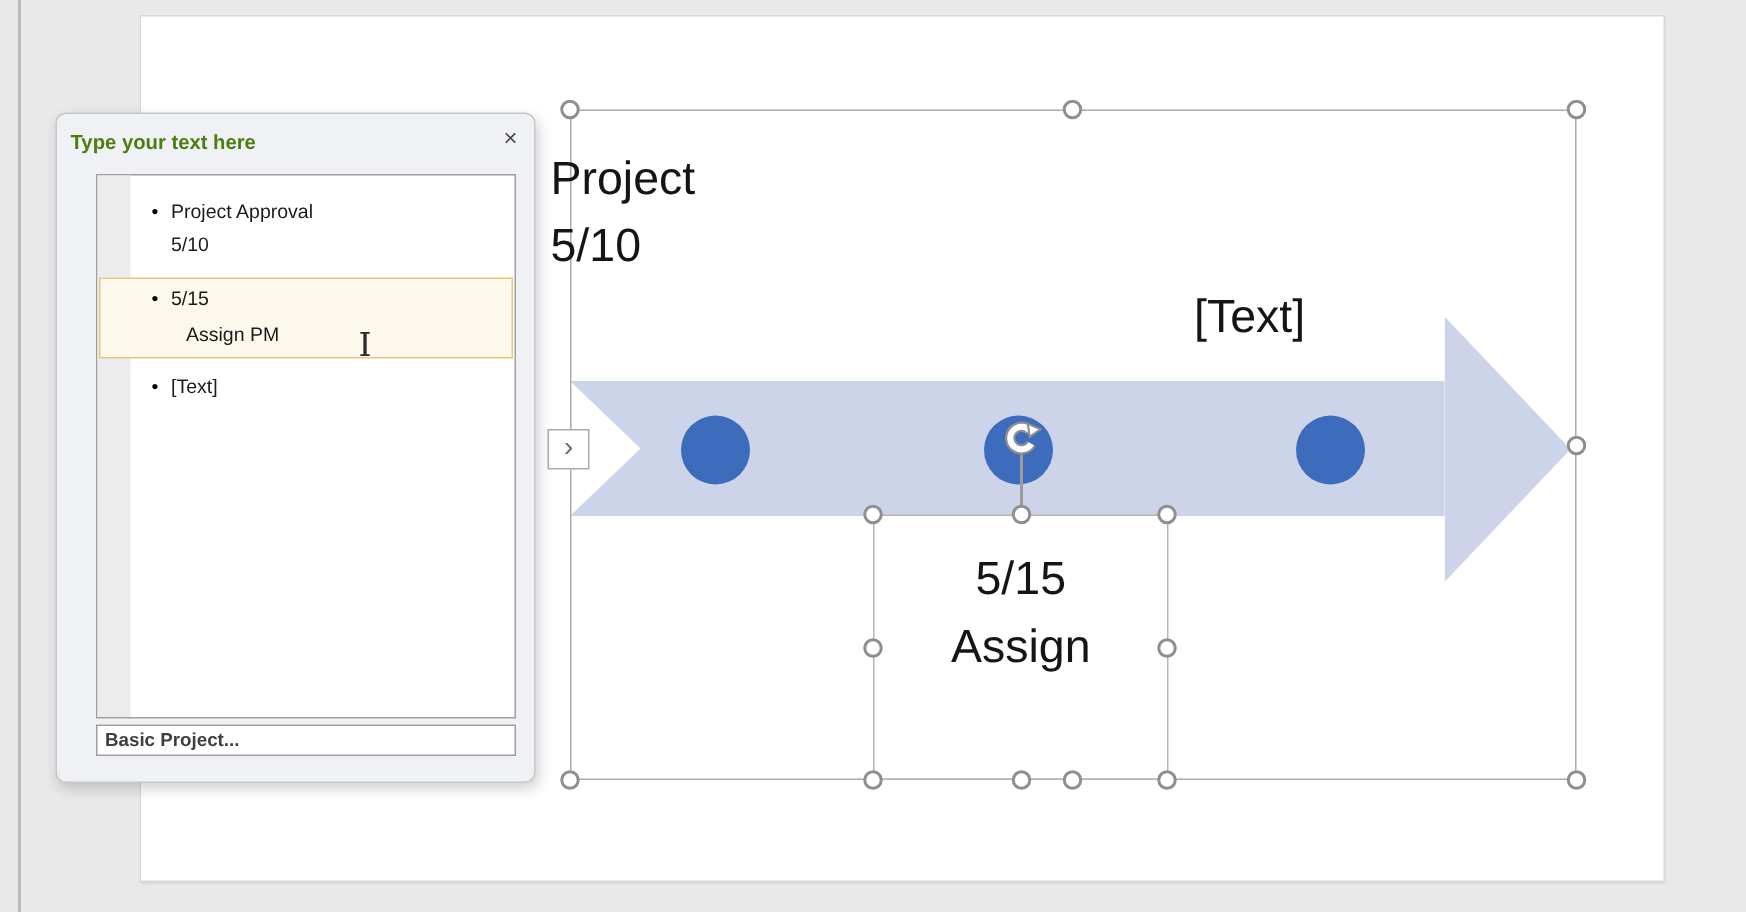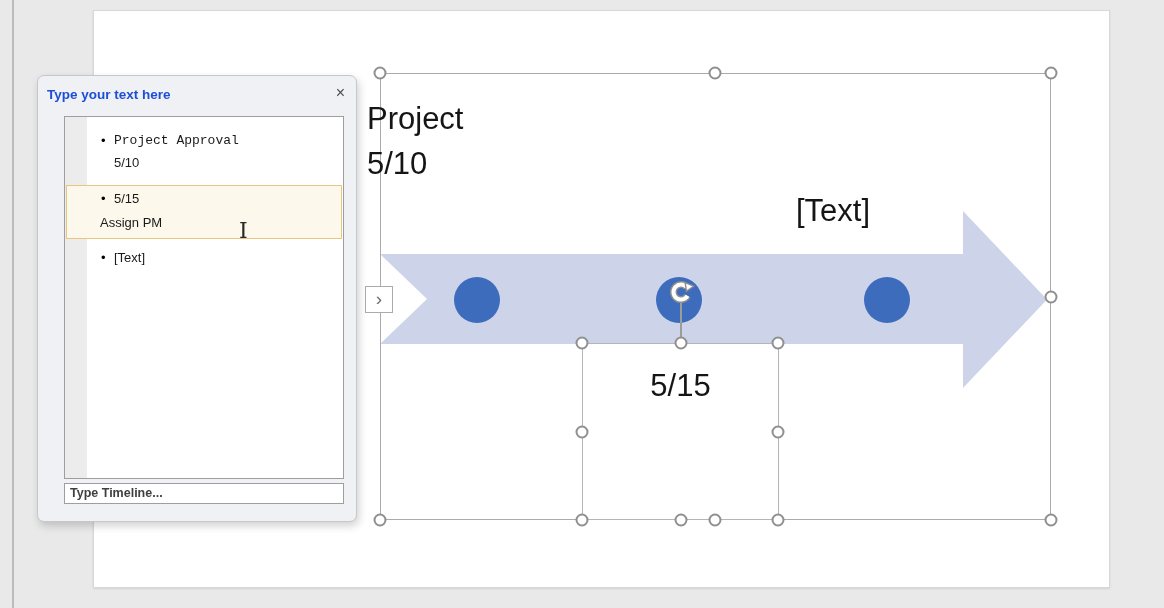--- a/index.html
+++ b/index.html
@@ -42,21 +42,21 @@
             background:#ffffff; border:2px solid #8f8f8f; transform:translate(-50%,-50%); }
 
   .expand-btn { position:absolute; left:365px; top:286px; width:28px; height:27px;
                 background:#ffffff; border:1px solid #ababab; color:#6e6e6e;
                 font-size:19px; line-height:24px; text-align:center; }
 
   
   .pane { position:absolute; left:37px; top:75px; width:320px; height:447px;
           background:#eff1f5; border:1px solid #c6c7ca; border-radius:7px;
           box-shadow:2px 4px 9px rgba(0,0,0,0.18); }
-  .pane-title { position:absolute; left:9px; top:11px; font-size:13.5px; font-weight:bold; color:#1d4ed8; }
+  .pane-title { position:absolute; left:9px; top:11px; font-size:13.5px; font-weight:bold; color:#4d7c0f; }
   .pane-close { position:absolute; right:11px; top:8px; font-size:16px; color:#4c4c4c; cursor:default; }
 
   .pane-list { position:absolute; left:26px; top:40px; width:280px; height:363px;
                background:#ffffff; border:1px solid #9e9e9e; }
   .pane-gutter { position:absolute; left:0; top:0; width:22px; height:100%; background:#ececec; }
 
   .li-line { position:absolute; font-size:13px; color:#1a1a1a; white-space:nowrap; }
   .li-bullet { position:absolute; left:36px; font-size:13px; color:#000; }
 
   .sel-row { position:absolute; left:1px; top:68px; width:276px; height:54px;
@@ -94,20 +94,21 @@
     <div>5/10</div>
   </div>
 
   <div class="milestone-label label-3">
     <div>[Text]</div>
   </div>
 
   <div class="textbox"></div>
   <div class="textbox-text">
     <div>5/15</div>
+    <div>Assign</div>
   </div>
 
   <div class="rot-stem"></div>
 
   <div class="handle" style="left:380px; top:73px;"></div>
   <div class="handle" style="left:715px; top:73px;"></div>
   <div class="handle" style="left:1051px; top:73px;"></div>
   <div class="handle" style="left:1051px; top:297px;"></div>
   <div class="handle" style="left:1051px; top:520px;"></div>
   <div class="handle" style="left:715px; top:520px;"></div>
@@ -133,30 +134,30 @@
   </div>
 
   <div class="pane">
     <div class="pane-title">Type your text here</div>
     <div class="pane-close">×</div>
 
     <div class="pane-list">
       <div class="pane-gutter"></div>
 
       <span class="li-bullet" style="top:16px;">•</span>
-      <div class="li-line" style="left:49px; top:16px;font-family:Liberation Mono, monospace;">Project Approval</div>
+      <div class="li-line" style="left:49px; top:16px;">Project Approval</div>
       <div class="li-line" style="left:49px; top:38px;">5/10</div>
 
       <div class="sel-row"></div>
       <span class="li-bullet" style="top:74px;">•</span>
       <div class="li-line" style="left:49px; top:74px;">5/15</div>
-      <div class="li-line" style="left:35px; top:98px;">Assign PM</div>
+      <div class="li-line" style="left:59px; top:98px;">Assign PM</div>
 
       <span class="li-bullet" style="top:133px;">•</span>
       <div class="li-line" style="left:49px; top:133px;">[Text]</div>
 
       <div class="ibeam">I</div>
     </div>
 
-    <div class="pane-footer">Type Timeline...</div>
+    <div class="pane-footer">Basic Project...</div>
   </div>
 
 </div>
 
 </body></html>

